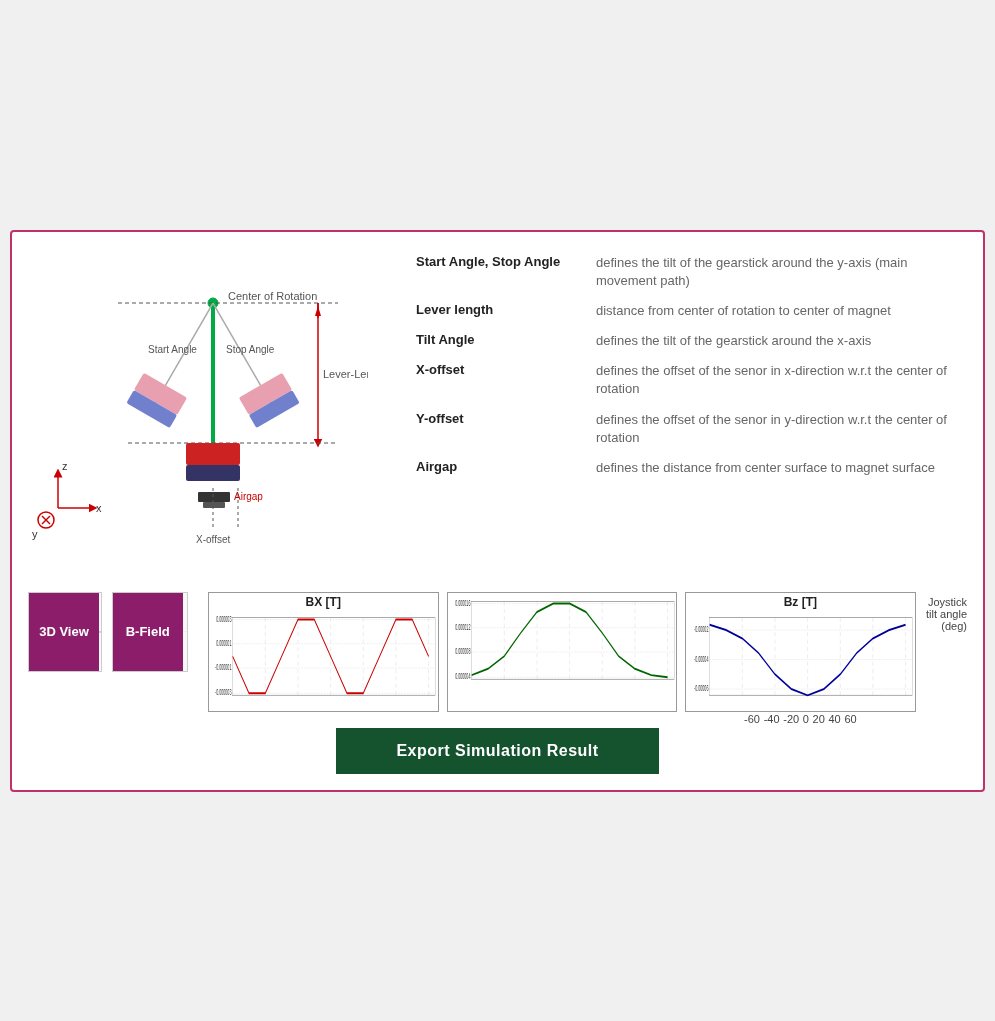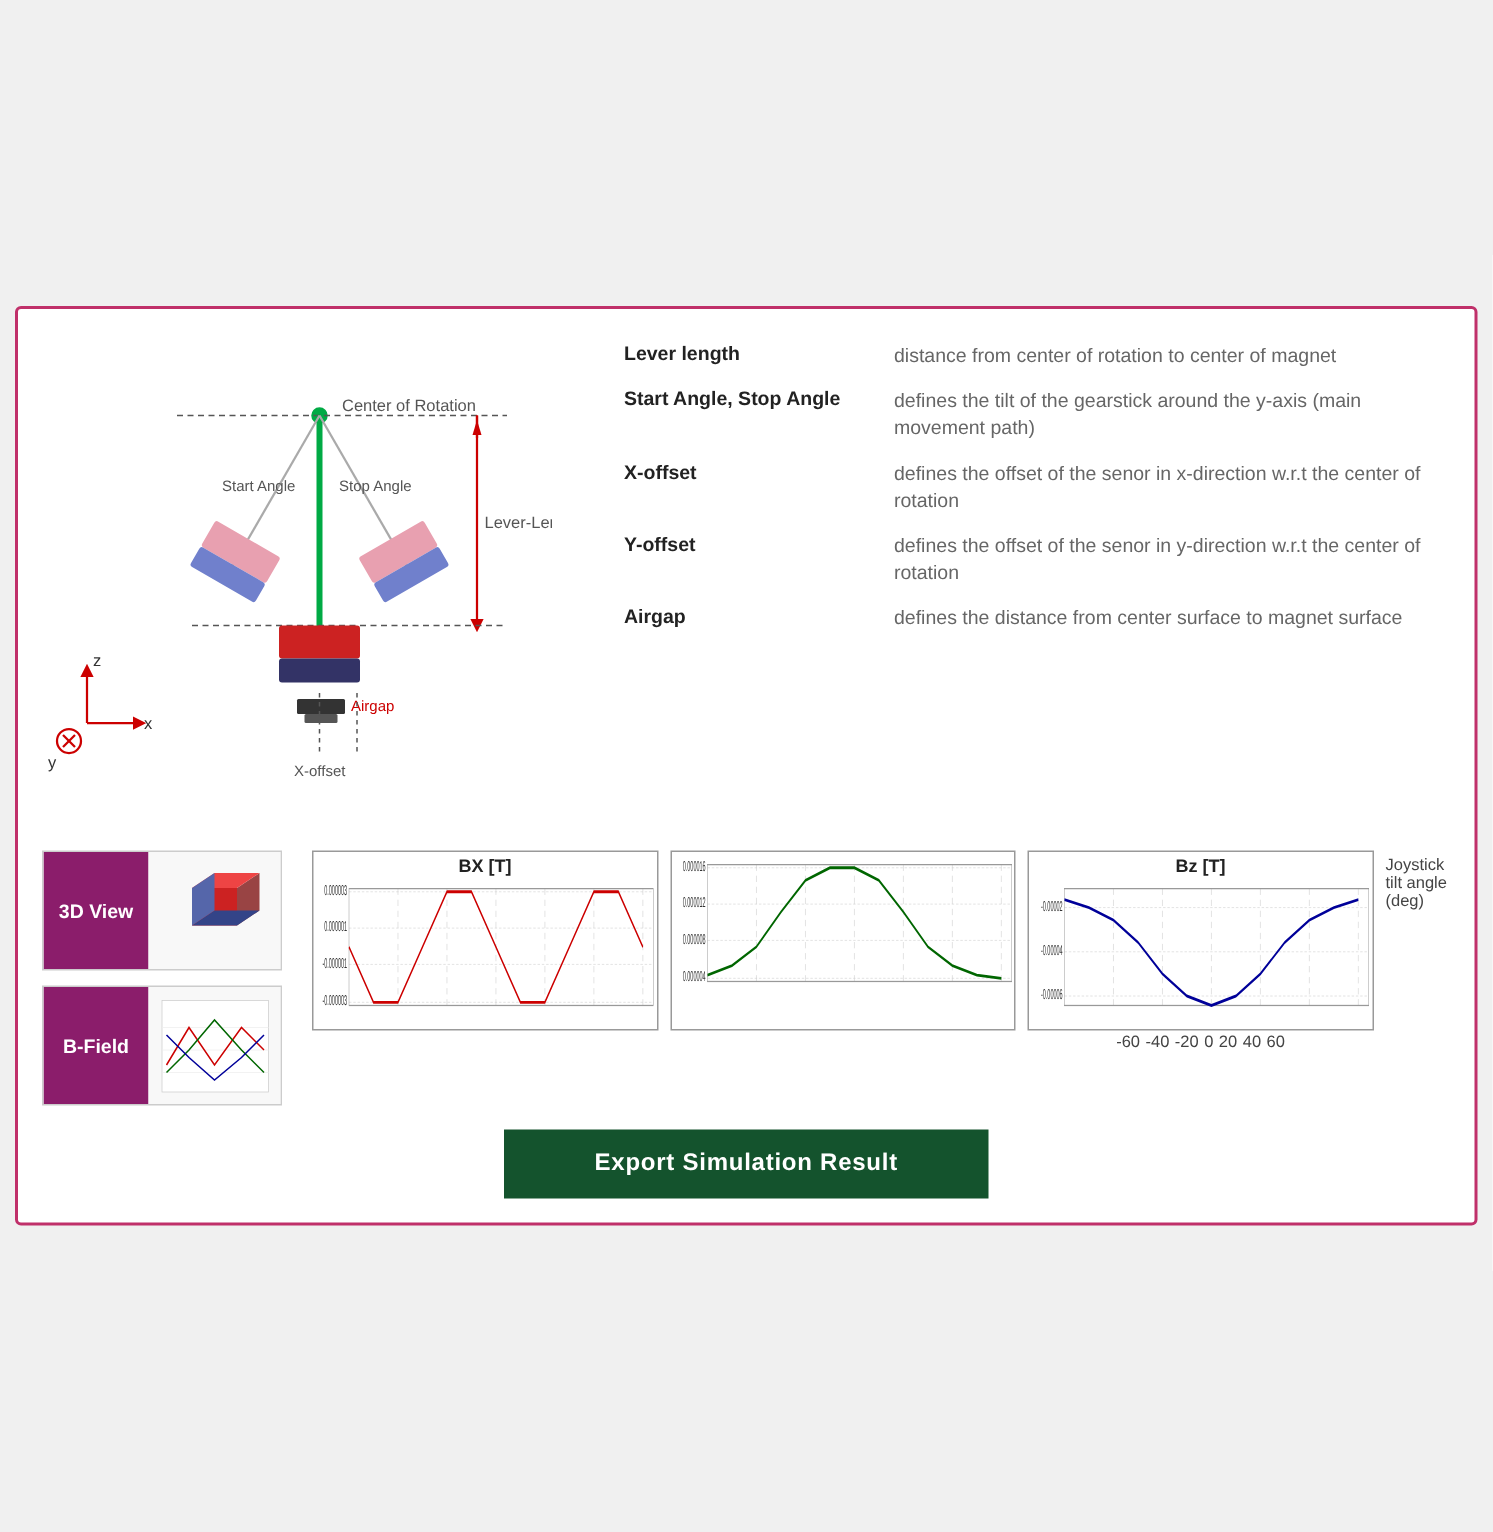--- a/index.html
+++ b/index.html
@@ -51,21 +51,21 @@
       line-height: 1.4;
     }
     .bottom-section {
       display: flex;
       gap: 20px;
     }
     .side-panels {
       width: 160px;
       flex-shrink: 0;
       display: flex;
-      flex-direction: column;
+      flex-direction: row;
       gap: 10px;
     }
     .panel-button {
       display: flex;
       align-items: center;
       background: #fff;
       border: 1px solid #ccc;
       cursor: pointer;
       overflow: hidden;
       height: 80px;
@@ -108,21 +108,21 @@
       font-size: 12px;
       font-weight: bold;
       color: #222;
       padding-top: 2px;
     }
     .chart-svg {
       width: 100%;
       height: 100px;
     }
     .x-axis-label {
-      text-align: left;
+      text-align: right;
       font-size: 11px;
       color: #444;
       padding: 4px 0 2px;
     }
     .export-section {
       display: flex;
       justify-content: center;
       margin-top: 16px;
     }
     .export-btn {
@@ -216,26 +216,30 @@
         <line x1="210" y1="240" x2="210" y2="280" stroke="#555" stroke-width="1" stroke-dasharray="3,3"></line>
 
         <text x="168" y="295" font-size="10" fill="#555">X-offset</text>
       </svg>
     </div>
 
     <div class="legend-area">
       <table class="legend-table">
         <tbody id="legend-tbody">
         <tr>
+              <td class="legend-term">Start Angle, Stop Angle</td>
+              <td class="legend-desc">defines the tilt of the gearstick around the y-axis (main movement path)</td>
+            </tr>
+            <tr>
               <td class="legend-term">Lever length</td>
               <td class="legend-desc">distance from center of rotation to center of magnet</td>
             </tr>
             <tr>
-              <td class="legend-term">Start Angle, Stop Angle</td>
-              <td class="legend-desc">defines the tilt of the gearstick around the y-axis (main movement path)</td>
+              <td class="legend-term">Tilt Angle</td>
+              <td class="legend-desc">defines the tilt of the gearstick around the x-axis</td>
             </tr>
             <tr>
               <td class="legend-term">X-offset</td>
               <td class="legend-desc">defines the offset of the senor in x-direction w.r.t the center of rotation</td>
             </tr>
             <tr>
               <td class="legend-term">Y-offset</td>
               <td class="legend-desc">defines the offset of the senor in y-direction w.r.t the center of rotation</td>
             </tr>
             <tr>

